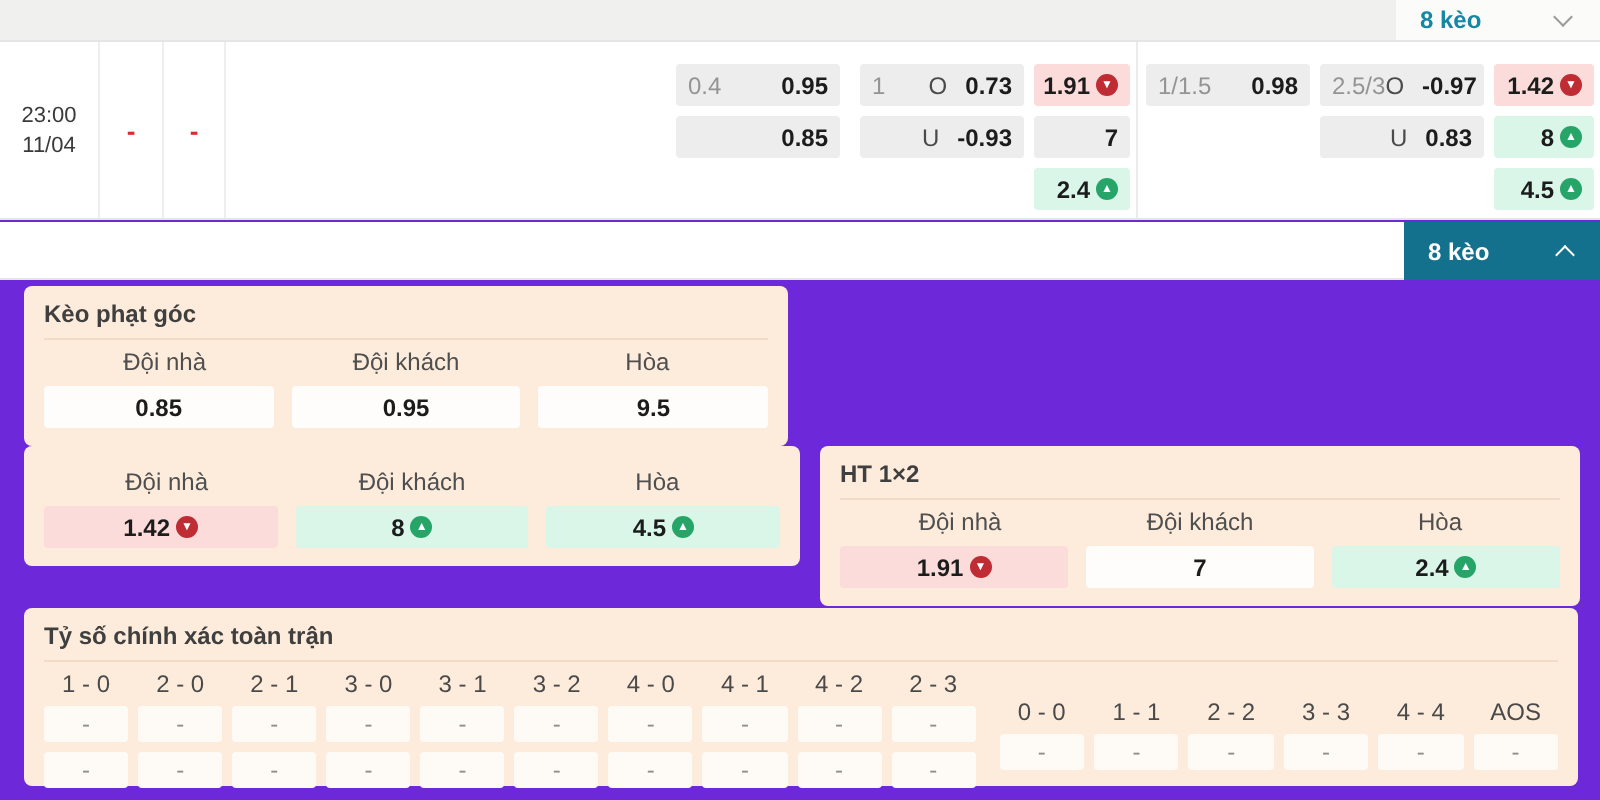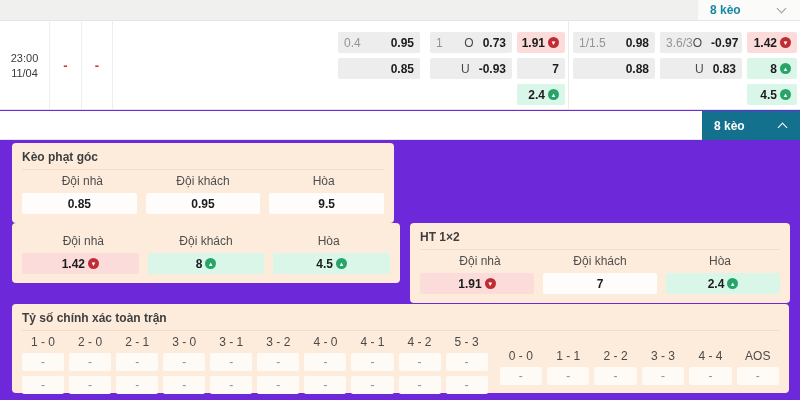--- a/index.html
+++ b/index.html
@@ -153,29 +153,25 @@
           <span class="oval">2.4</span>
           <span class="tcirc tup">▲</span>
         </div>
       </div>
 
       <div class="ocol hdp2">
         <div class="obox">
           <span class="olabel">1/1.5</span>
           <span class="oval">0.98</span>
         </div>
-        <div class="obox">
-          <span class="olabel"></span>
-          <span class="oval">0.88</span>
-        </div>
       </div>
 
       <div class="ocol ou2">
         <div class="obox">
-          <span class="olabel">3.6/3</span>
+          <span class="olabel">2.5/3</span>
           <span class="oside">O</span>
           <span class="oval">-0.97</span>
         </div>
         <div class="obox">
           <span class="olabel"></span>
           <span class="oside">U</span>
           <span class="oval">0.83</span>
         </div>
       </div>
 
@@ -304,21 +300,21 @@
           <div class="slabel">4 - 1</div>
           <div class="sbox">-</div>
           <div class="sbox">-</div>
         </div>
         <div class="scol">
           <div class="slabel">4 - 2</div>
           <div class="sbox">-</div>
           <div class="sbox">-</div>
         </div>
         <div class="scol">
-          <div class="slabel">5 - 3</div>
+          <div class="slabel">2 - 3</div>
           <div class="sbox">-</div>
           <div class="sbox">-</div>
         </div>
       </div>
       <div class="sg2">
         <div class="scol">
           <div class="slabel">0 - 0</div>
           <div class="sbox">-</div>
         </div>
         <div class="scol">

